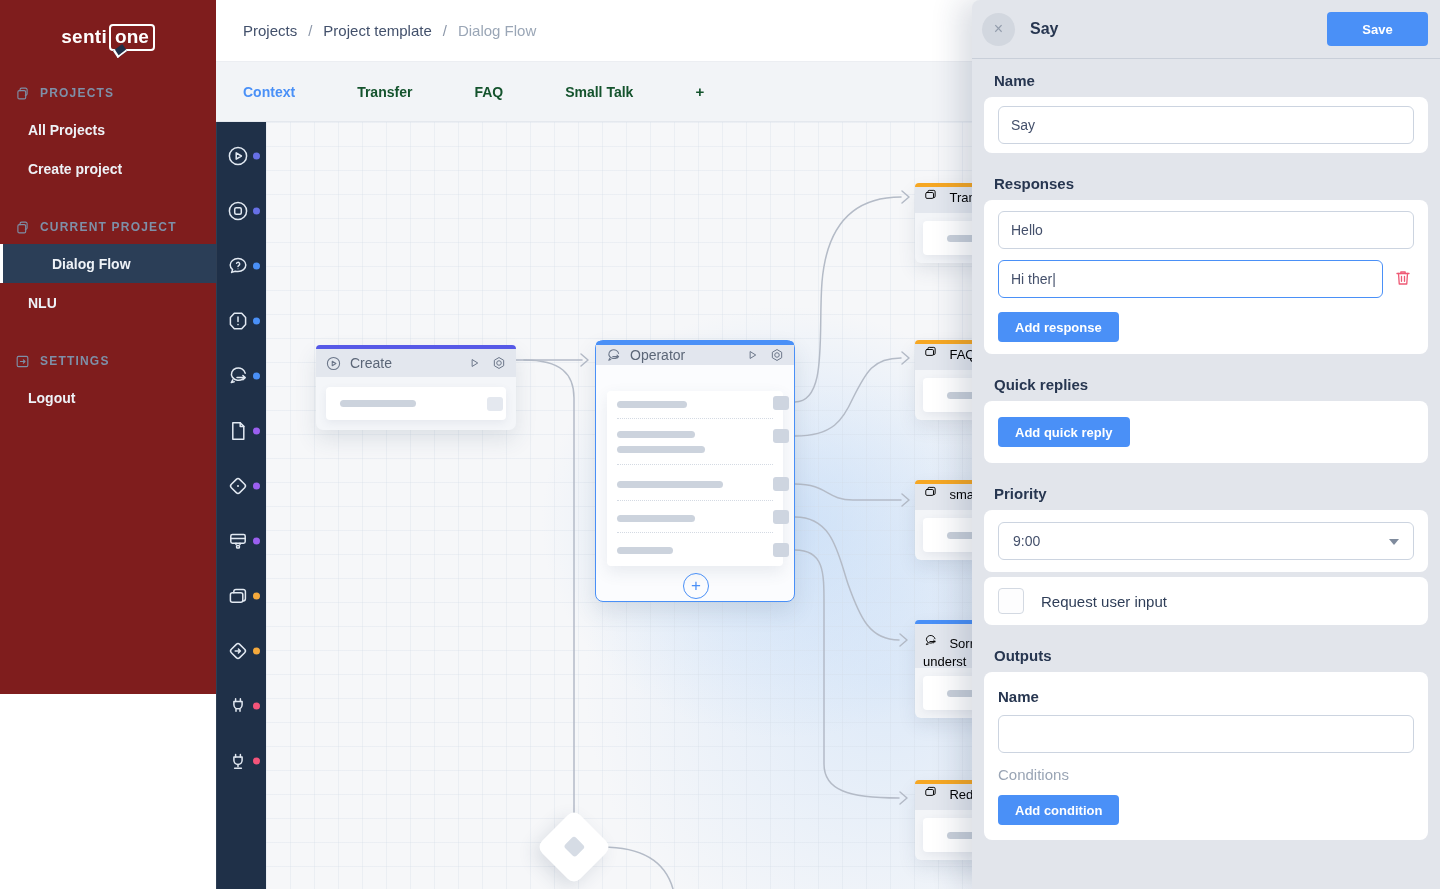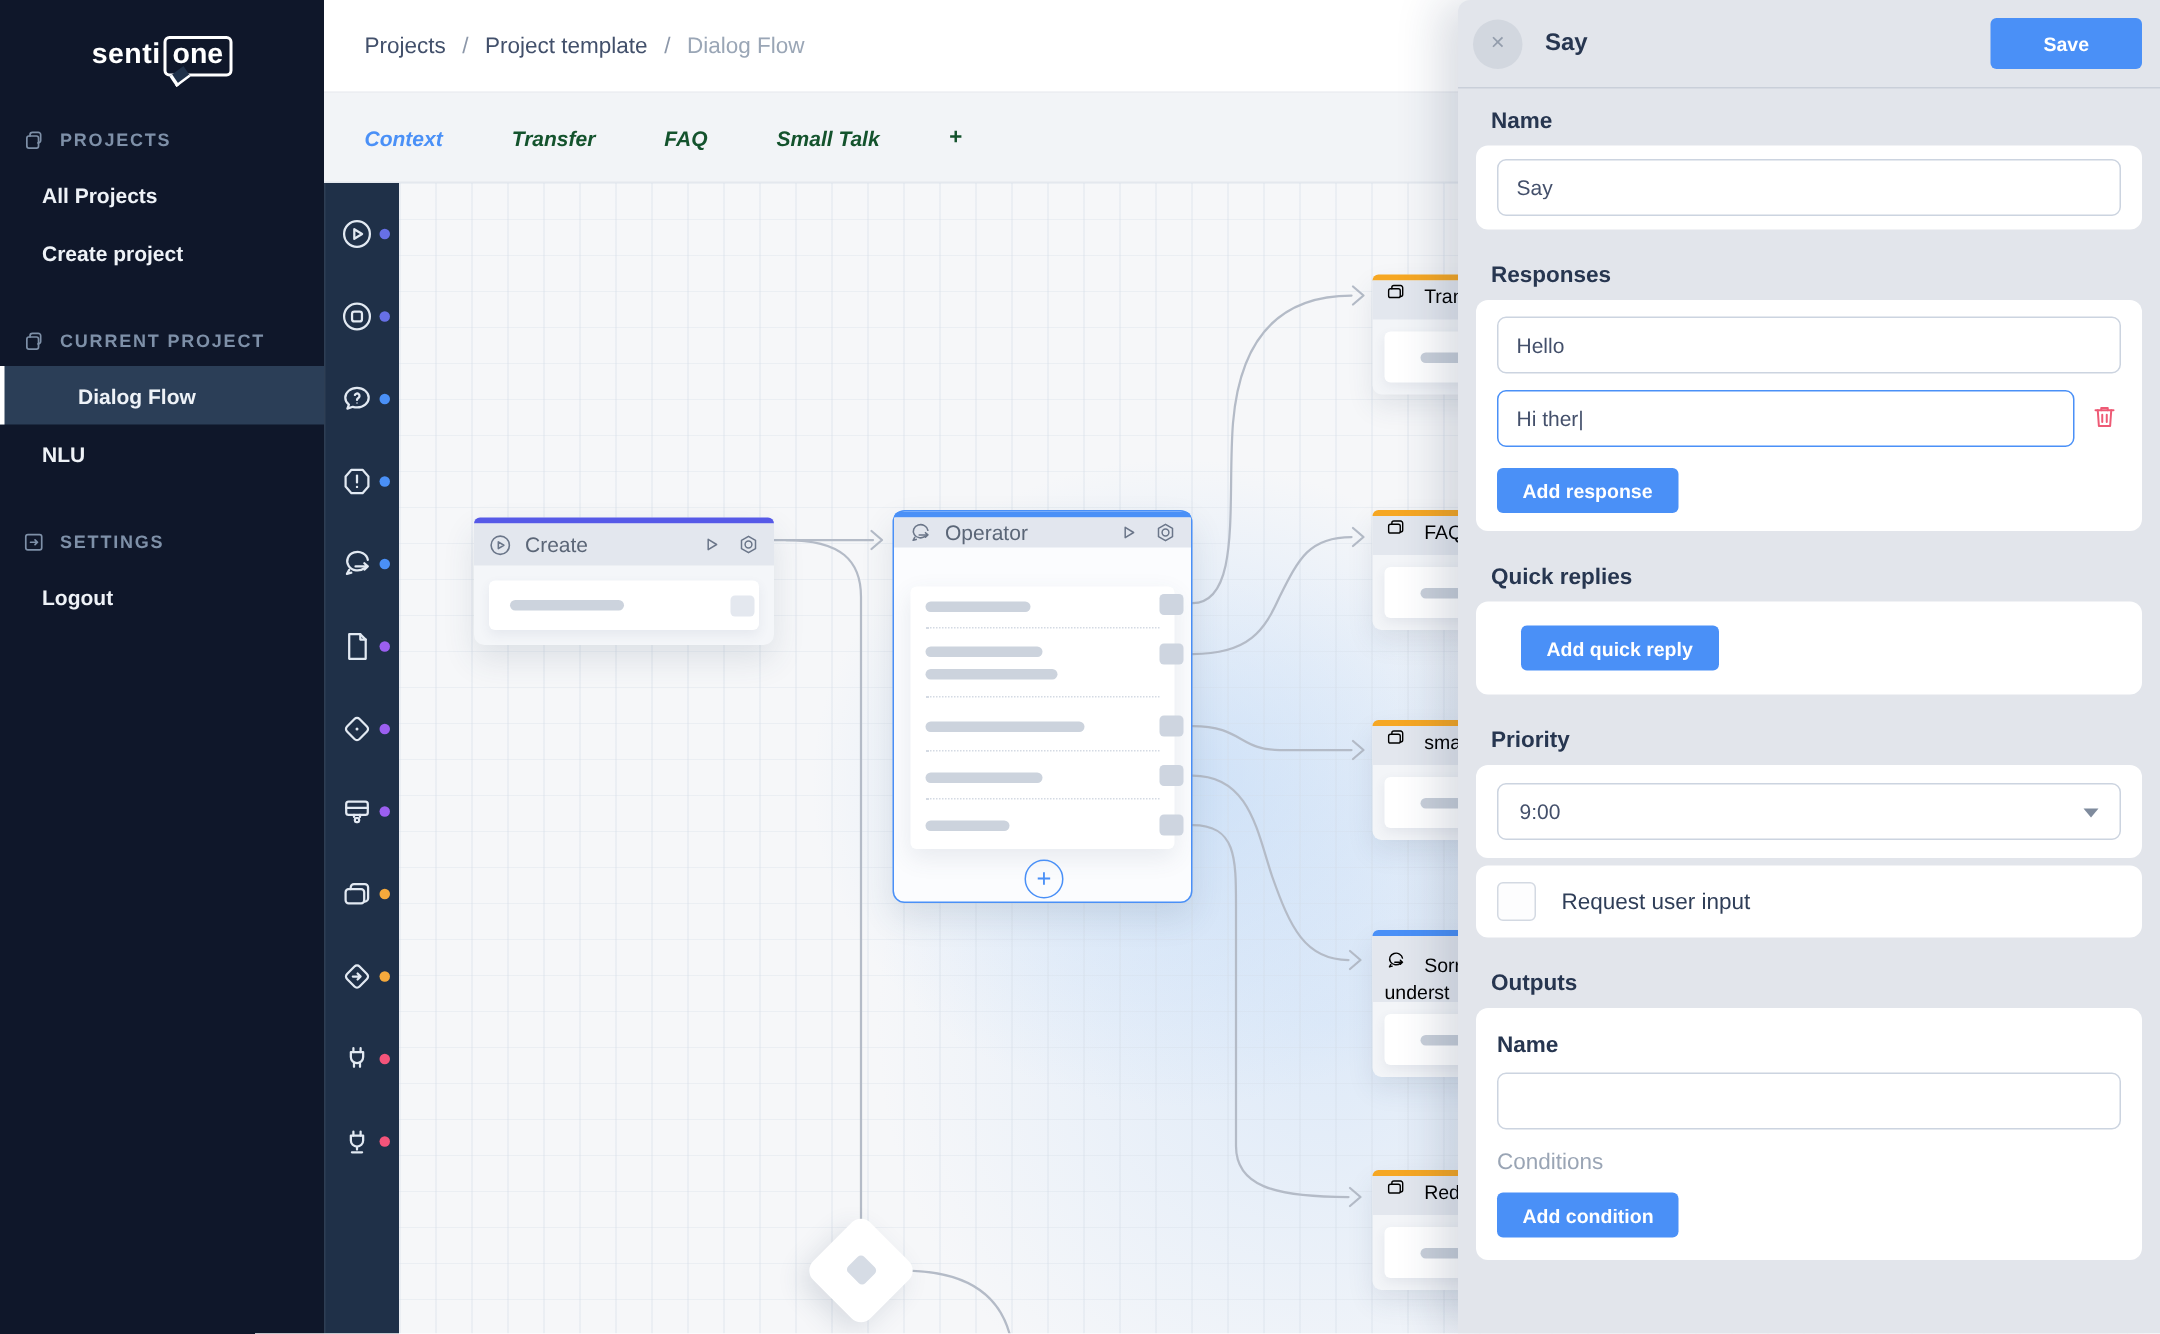--- a/index.html
+++ b/index.html
@@ -1,38 +1,38 @@
 <!DOCTYPE html>
 <html><head>
 <meta charset="utf-8">
 <style>
   * { margin:0; padding:0; box-sizing:border-box; }
   html,body { width:1440px; height:889px; overflow:hidden; background:#fff;
     font-family:"Liberation Sans",sans-serif; }
   .app { position:relative; width:1440px; height:889px; overflow:hidden; }
 
   
-  .sidebar { position:absolute; left:0; top:0; width:216px; height:889px; background:#0f172a; z-index:30; }
+  .sidebar { position:absolute; left:0; top:0; width:216px; height:694px; background:#7f1d1d; z-index:30; }
   .logo { display:flex; justify-content:center; align-items:center; margin-top:22px; height:30px; }
   .logo .t1 { color:#fff; font-size:19px; font-weight:bold; letter-spacing:.3px; }
   .logo .t2 { position:relative; color:#fff; font-size:19px; font-weight:bold; border:2px solid #fff; border-radius:4px; padding:0 4px 1px 4px; margin-left:2px; }
   .logo .t2::after { content:""; position:absolute; left:4px; bottom:-7px; width:8px; height:8px; background:#1f3048; border-right:2px solid #fff; border-bottom:2px solid #fff; transform:skewX(-18deg) rotate(45deg); }
   .nav { margin-top:24px; }
   .sec-h { display:flex; align-items:center; height:34px; padding-left:14px; color:#7e90a8; font-size:12px; font-weight:bold; letter-spacing:1.2px; }
   .sec-h svg { width:17px; height:17px; margin-right:9px; color:#7e90a8; }
   .side-item { display:flex; align-items:center; height:39px; padding-left:28px; color:#eef2f7; font-size:14px; font-weight:bold; cursor:pointer; }
   .side-item.active { background:#2b3e57; border-left:3px solid #ffffff; padding-left:49px; }
   .nav .gap { height:22px; }
 
   
   .topbar { position:absolute; left:216px; top:0; width:1224px; height:61px; background:#fff; display:flex; align-items:center; padding-left:27px; z-index:5; }
   .crumb { font-size:15px; color:#42506b; cursor:pointer; }
   .crumb.current { color:#9aa6b6; cursor:default; }
   .crumb-sep { color:#8c97a9; font-size:15px; margin:0 11px; }
-  .tabbar { position:absolute; left:216px; top:61px; width:1224px; height:61px; background:#f2f4f7; border-top:1px solid #eceef2; border-bottom:1px solid #e4e8ee; display:flex; align-items:center; gap:46px; padding-left:27px; z-index:5;font-style:italic; }
+  .tabbar { position:absolute; left:216px; top:61px; width:1224px; height:61px; background:#f2f4f7; border-top:1px solid #eceef2; border-bottom:1px solid #e4e8ee; display:flex; align-items:center; gap:62px; padding-left:27px; z-index:5; }
   .tab { font-size:14px; font-weight:bold; color:#14532d; cursor:pointer; }
   .tab.active { color:#4a90f7; }
   .tab.plus { font-size:15px; }
 
   
   .palette { position:absolute; left:216px; top:122px; width:50px; height:767px; background:#1f3048; border-left:1px solid rgba(255,255,255,.07); z-index:30; padding-top:6px; }
   .pal-item { position:relative; height:55px; display:flex; align-items:center; justify-content:center; cursor:pointer; }
   .pal-item svg { width:24px; height:24px; color:#e2e9f2; margin-right:8px; }
   .dot { position:absolute; right:6px; top:50%; transform:translateY(-50%); width:7px; height:7px; border-radius:50%; }
   .dot-indigo { background:#6770e6; } .dot-blue { background:#4a90f7; }
@@ -102,21 +102,21 @@
   .plabel.mt { margin-top:22px; }
   .card { background:#fff; border-radius:8px; padding:9px 14px; }
   .tinput { display:block; width:100%; height:38px; border:1px solid #ccd4e0; border-radius:6px; padding:0 12px; font-size:14px; color:#44506b; background:#fff; font-family:inherit; outline:none; }
   .resp-row { display:flex; align-items:center; margin-top:11px; }
   .resp-row .tinput { flex:1; }
   .tinput.focused { border:1.5px solid #4a90f7; }
   .trash-btn { width:22px; height:24px; border:none; background:transparent; color:#ee5a75; margin-left:9px; cursor:pointer; padding:0; }
   .trash-btn svg { width:20px; height:20px; }
   .btn { display:inline-block; background:#4a90f7; color:#fff; border:none; border-radius:4px; font-size:13px; font-weight:bold; padding:0 17px; height:30px; cursor:pointer; font-family:inherit; }
   .resp-card .btn { margin:14px 0 3px; }
-  .qr-card .btn { margin:7px 16px; }
+  .qr-card .btn { margin:7px 0; }
   .select-box { position:relative; display:flex; align-items:center; height:38px; border:1px solid #ccd4e0; border-radius:6px; padding:0 14px; font-size:14px; color:#44506b; margin:3px 0; cursor:pointer; background:#fff; }
   .caret { position:absolute; right:14px; top:16px; width:0; height:0; border-left:5px solid transparent; border-right:5px solid transparent; border-top:6px solid #7f8b9d; }
   .req-card { margin-top:5px; display:flex; align-items:center; padding:11px 14px; }
   .checkbox { width:26px; height:26px; border:1px solid #d3d9e2; border-radius:4px; background:#fdfdfe; cursor:pointer; flex:none; }
   .req-label { margin-left:17px; font-size:15px; color:#2f3e58; }
   .out-card .out-name { font-size:15px; font-weight:bold; color:#273650; margin:4px 0 10px; }
   .out-card .conditions { font-size:15px; color:#9aa5b5; margin:13px 0 12px; }
   .out-card { padding:12px 14px; }
   .out-card .btn { margin-bottom:3px; }
 </style>

